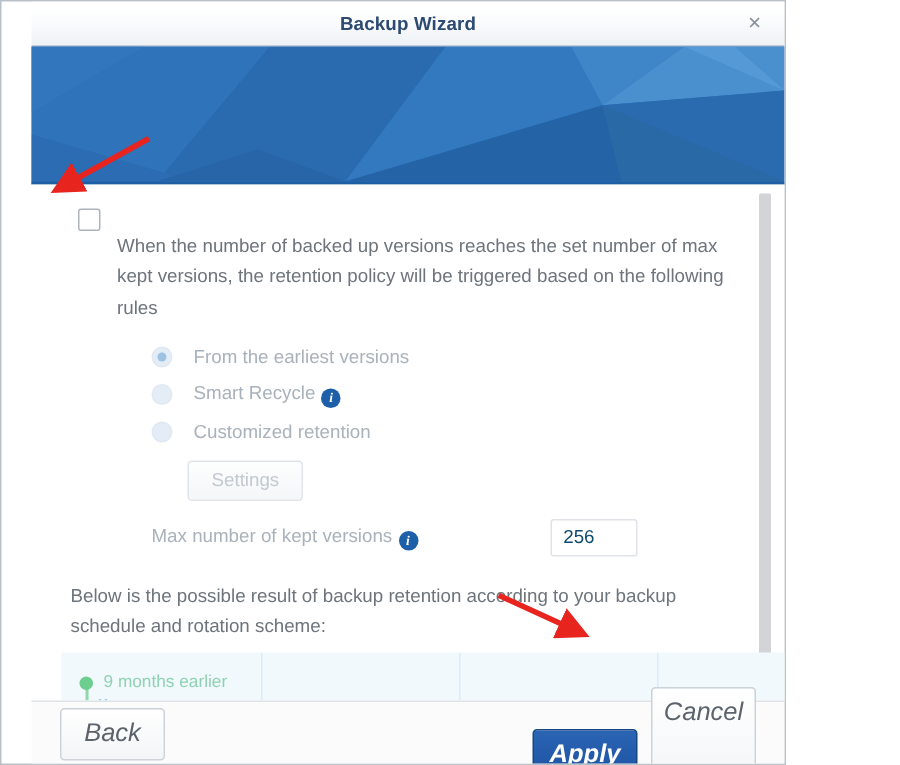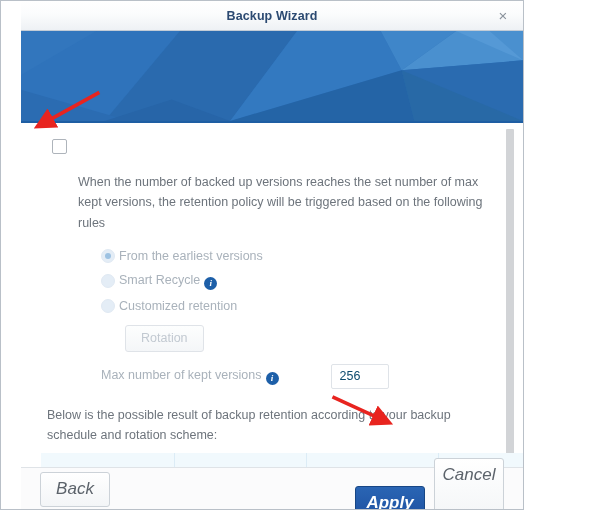--- a/index.html
+++ b/index.html
@@ -128,33 +128,33 @@
     font-weight: bold;
     font-style: italic;
     font-family: "Liberation Serif", serif;
     line-height: 1;
     vertical-align: -2px;
     margin-left: 4px;
     cursor: pointer;
   }
 
   .desc {
-    margin: 18px 0 0 37px;
+    margin: 0 0 0 37px;
     max-width: 505px;
     font-size: 12.5px;
     line-height: 1.62;
     color: #6d747c;
   }
 
   
   .radio-group { margin: 11px 0 0 60px; }
   .radio-row {
     display: flex;
     align-items: center;
-    gap: 4px;
+    gap: 14px;
     height: 25px;
   }
   .radio {
     width: 14px; height: 14px;
     border-radius: 50%;
     background: #e4edf6;
     border: 1px solid #e0e9f3;
     flex: 0 0 auto;
     position: relative;
     cursor: pointer;
@@ -182,20 +182,21 @@
     background: linear-gradient(to bottom,#fdfefe,#f4f6f8);
     border: 1px solid #dfe3e8;
     border-radius: 3px;
     cursor: pointer;
   }
 
   .row-max {
     display: flex;
     align-items: center;
     margin: 12px 0 0 60px;
+    gap: 36px;
   }
   .row-max .mlabel {
     font-size: 12.5px;
     color: #a9b2bb;
   }
   .max-input {
     margin-left: 52px;
     width: 58px;
     padding: 4px 8px 5px 8px;
     font-size: 12.5px;
@@ -396,21 +397,21 @@
       <div class="radio-row">
         <div class="radio"></div>
         <div class="radio-label">
           <span>Smart Recycle</span><span class="info-icon dim">i</span>
         </div>
       </div>
       <div class="radio-row">
         <div class="radio"></div>
         <div class="radio-label">Customized retention</div>
       </div>
-      <div class="settings-btn">Rotation</div>
+      <div class="settings-btn">Settings</div>
     </div>
 
     <div class="row-max">
       <div class="mlabel">
         <span>Max number of kept versions</span><span class="info-icon">i</span>
       </div>
       <input class="max-input" type="text" value="256" style="">
     </div>
 
     <div class="desc2">Below is the possible result of backup retention according to your backup schedule and rotation scheme:</div>

